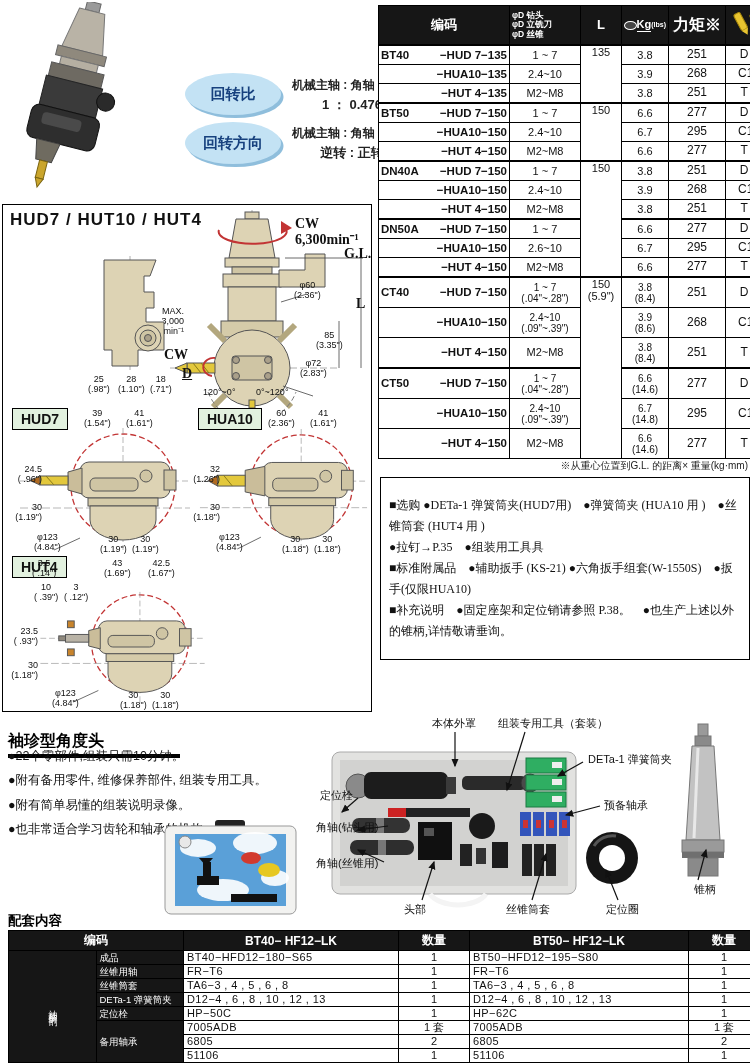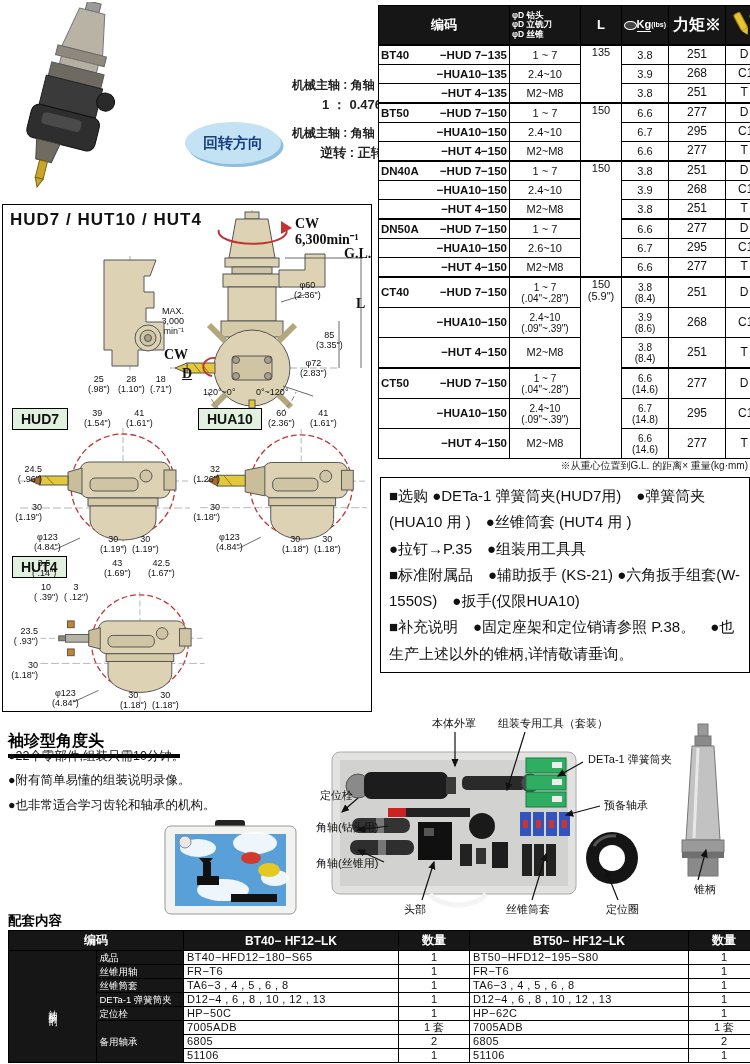--- a/index.html
+++ b/index.html
@@ -29,21 +29,21 @@
   #specTable td.code .cr{float:right;}
   tr.g-blue td.code{background:#c7cfe8;}
   tr.g-green td.code{background:#d9e8c3;}
   tr.g-tan td.code{background:#f2dabc;}
   #specTable tr.gs td{border-top:2px solid #000;}
   #specTable td.pre{white-space:pre-line;font-size:11px;}
   #specTable td.small2{font-size:10px;}
   .footnote{font-size:10px;text-align:right;color:#222;}
 
   
-  .notesbox{border:1.5px solid #000;padding:5px 8px;font-size:15px;line-height:1.75;color:#111;}
+  .notesbox{border:1.5px solid #000;padding:17px 8px;font-size:12px;line-height:1.75;color:#111;font-family:Liberation Serif, serif;}
 
   
   .badge-ell{width:96px;height:42px;border-radius:50%;background:#c3e2f4;
              box-shadow:2.5px 3px 0 #8fbedc;display:flex;align-items:center;justify-content:center;
              font-weight:bold;font-size:15px;color:#17417e;}
   .badge-txt{font-size:12px;font-weight:bold;line-height:1.6;color:#222;}
   .badge-txt .l2{display:block;text-align:center;font-size:13px;}
 
   
   .drawbox{border:1.5px solid #000;}
@@ -87,20 +87,23 @@
       <rect x="40" y="84" width="58" height="30" fill="#3a3a3a" stroke="#222"></rect>
       <circle cx="104" cy="96" r="9" fill="#2a2a2a" stroke="#111"></circle>
       <rect x="34" y="114" width="70" height="34" rx="8" fill="#2e2e2e" stroke="#111"></rect>
       <rect x="46" y="120" width="40" height="12" rx="4" fill="#4a4a4a"></rect>
       <polygon points="46,148 70,148 66,168 50,168" fill="#6f6b60" stroke="#444"></polygon>
       <rect x="54" y="168" width="8" height="18" fill="#caa52c" stroke="#7a6410"></rect>
       <polygon points="54,186 62,186 58,195" fill="#caa52c" stroke="#7a6410"></polygon>
     </g>
   </svg>
 
+  <div class="abs badge-ell" style="left:185px;top:73px">
+    <span>回转比</span>
+    </div>
   <div class="abs badge-txt" style="left:292px;top:76px;width:120px">
     <span>机械主轴 : 角轴</span>
     <span class="l2">1 ： 0.476</span>
   </div>
   <div class="abs badge-ell" style="left:185px;top:122px">
     <span>回转方向</span>
     </div>
   <div class="abs badge-txt" style="left:292px;top:124px;width:120px">
     <span>机械主轴 : 角轴</span>
     <span class="l2">逆转 : 正转</span>
@@ -527,20 +530,21 @@
     <span class="dim" style="left:144px;top:134px">30
 (1.18")</span>
   </div>
 
   <div class="abs" style="left:8px;top:716px">
     <div class="pk-head">袖珍型角度头</div>
     <div class="pk-bar"></div>
   </div>
   <div class="abs" style="left:8px;top:744px;width:300px">
     <div class="pk-bullet">●22个零部件,组装只需10分钟。</div>
+    <div class="pk-bullet">●附有备用零件, 维修保养部件, 组装专用工具。</div>
     <div class="pk-bullet">●附有简单易懂的组装说明录像。</div>
     <div class="pk-bullet">●也非常适合学习齿轮和轴承的机构。</div>
   </div>
 
   <svg class="abs" style="left:163px;top:818px" width="135" height="100" viewBox="0 0 135 100">
     <rect x="52" y="2" width="30" height="9" rx="3" fill="#222"></rect>
     <rect x="2" y="8" width="131" height="88" rx="6" fill="#f2f2f0" stroke="#999"></rect>
     <rect x="12" y="16" width="111" height="72" fill="#5aa0d8"></rect>
     <ellipse cx="35" cy="30" rx="18" ry="9" fill="#fff" opacity=".9"></ellipse>
     <ellipse cx="92" cy="25" rx="22" ry="11" fill="#fff" opacity=".9"></ellipse>

